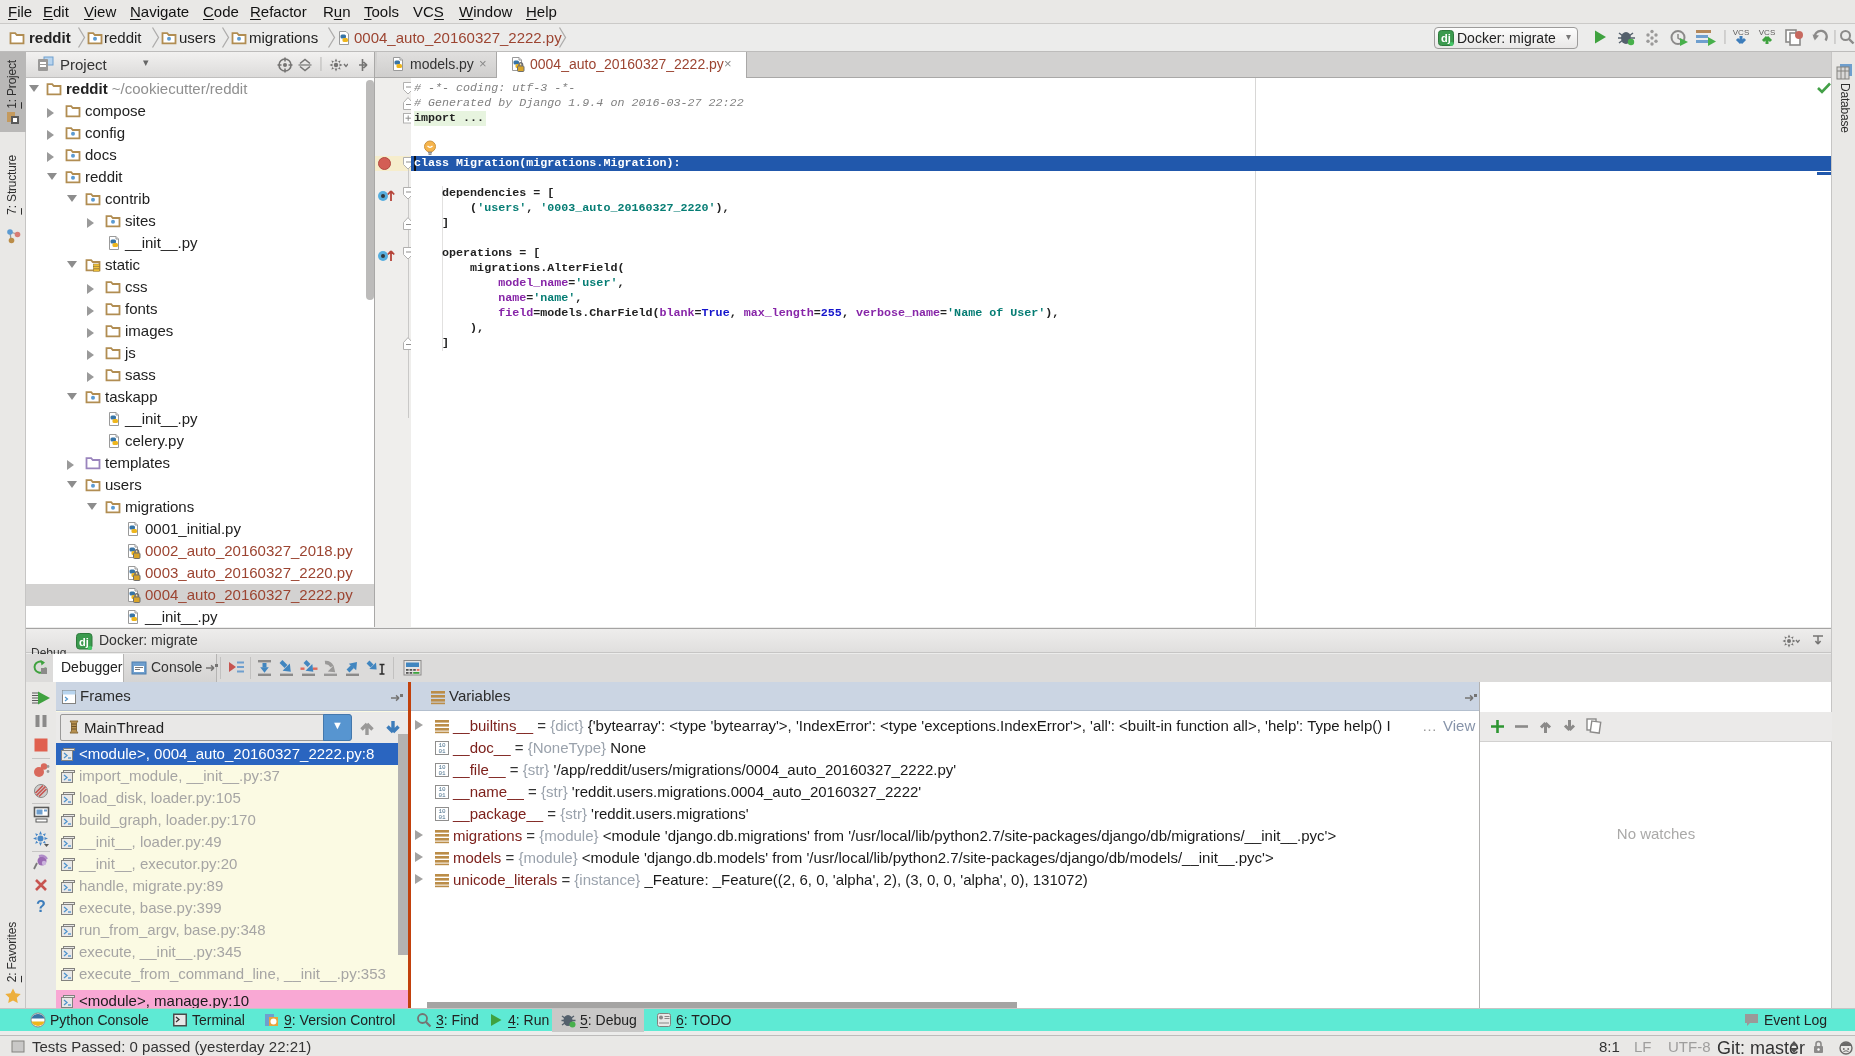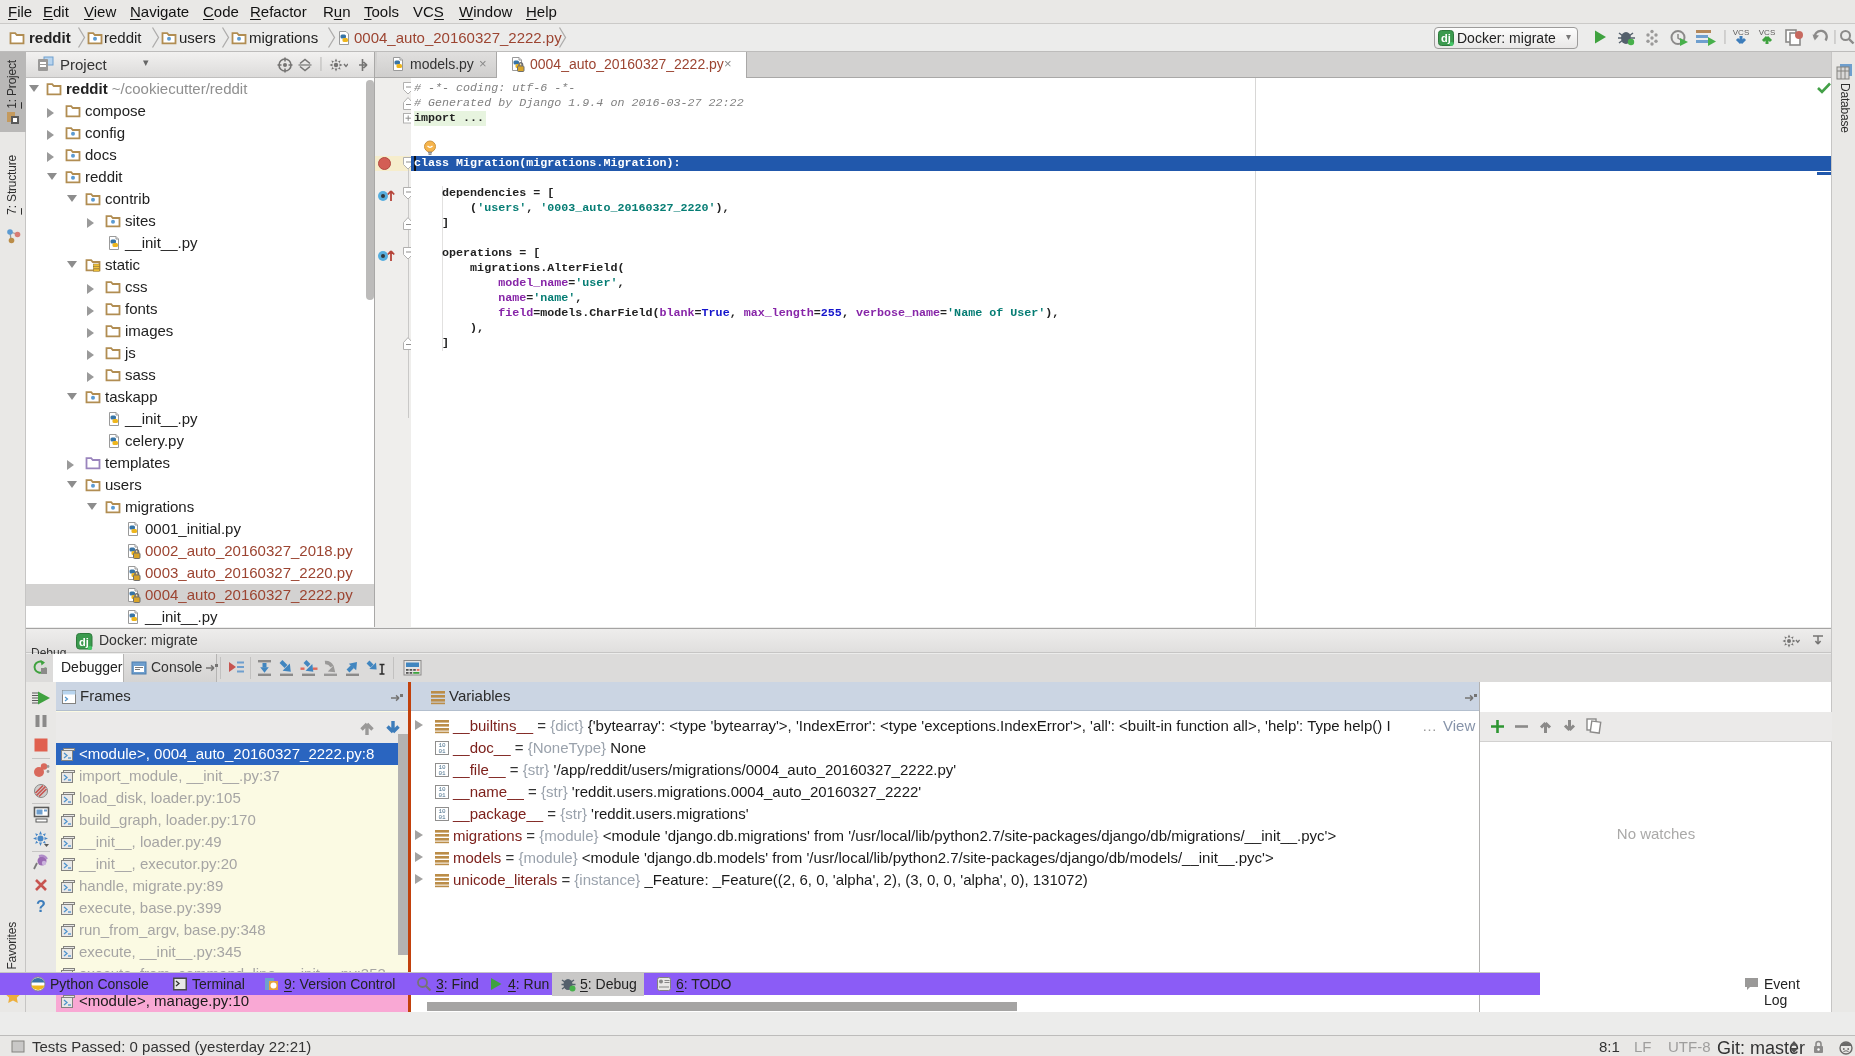--- a/index.html
+++ b/index.html
@@ -50,21 +50,21 @@
 #watches { left:1479px; top:682px; width:352px; height:330px; background:#ffffff; border-left:1px solid #b3b2b1; }
 .phdr { position:absolute; left:0; top:0; right:0; height:29px; background:#cbd5e3; border-bottom:1px solid #b3bfce; font-size:15px; color:#2b2b2b; }
 .vrow { position:absolute; height:22px; white-space:nowrap; font-size:15px; color:#1a1a1a; }
 .gray2 { color:#a6a5a4; }
 .vname { color:#7d211c; }
 .vtype { color:#9aa2ac; }
 .veq { color:#333; }
 .varrow { position:absolute; left:4px; top:5px; width:0; height:0; border-top:5px solid transparent; border-bottom:5px solid transparent; border-left:8px solid #a3a2a1; }
 
 
-#toolrow { left:0; top:972px; width:1540px; height:23px; background:#8b5cf6; border-top:1px solid #c6c5c4; font-size:14px; color:#222; }
+#toolrow { left:0; top:1008px; width:1855px; height:23px; background:#5eead4; border-top:1px solid #c6c5c4; font-size:14px; color:#222; }
 #statusbar { left:0; top:1035px; width:1855px; height:21px; background:#e9e8e6; border-top:1px solid #bdbcbb; font-size:15px; color:#333; }
 .sgray { color:#9f9e9d; }
 </style>
 </head>
 <body>
 <div id="menubar" class="abs">
   <span style="left:8px"><u>F</u>ile</span>
   <span style="left:43px"><u>E</u>dit</span>
   <span style="left:84px"><u>V</u>iew</span>
   <span style="left:130px"><u>N</u>avigate</span>
@@ -532,21 +532,21 @@
   <div class="abs" style="left:844px;top:0;width:1px;height:549px;background:#d8d7d6"></div>
   <div class="abs" style="left:3px;top:33px;width:72px;height:15px;background:#e7f4df"></div>
   <div class="abs" style="left:31px;top:108px;width:1px;height:165px;background:#e2e1e0"></div>
   <div class="abs" style="left:0;top:78px;width:1420px;height:15px;background:#2158ac"></div>
   <div class="abs" style="left:3px;top:78px;width:2px;height:15px;background:#111"></div>
   <svg class="abs" style="left:11px;top:62px" width="16" height="16">
       <circle cx="8" cy="6.5" r="5.5" fill="#f6b44b" stroke="#cc9440"></circle>
       <path d="M5.5 6 q2.5 2.6 5 0" stroke="#fff" stroke-width="1.2" fill="none"></path>
       <path d="M6 12.5 h4 M6.5 14.2 h3" stroke="#8f8e8d" stroke-width="1.5"></path>
     </svg>
-  <div class="cl cmt" style="top:3px"># -*- coding: utf-6 -*-</div>
+  <div class="cl cmt" style="top:3px"># -*- coding: utf-3 -*-</div>
   <div class="cl cmt" style="top:18px"># Generated by Django 1.9.4 on 2016-03-27 22:22</div>
   <div class="cl" style="top:33px"><b>import ...</b></div>
   <div class="cl" style="top:78px;color:#fff"><b>class</b> Migration(migrations.Migration):</div>
   <div class="cl" style="top:108px">    dependencies = [</div>
   <div class="cl" style="top:123px">        (<span class="str">'users'</span>, <span class="str">'0003_auto_20160327_2220'</span>),</div>
   <div class="cl" style="top:138px">    ]</div>
   <div class="cl" style="top:168px">    operations = [</div>
   <div class="cl" style="top:183px">        migrations.AlterField(</div>
   <div class="cl" style="top:198px">            <span class="kwarg">model_name</span>=<span class="str">'user'</span>,</div>
   <div class="cl" style="top:213px">            <span class="kwarg">name</span>=<span class="str">'name'</span>,</div>
@@ -710,20 +710,30 @@
         <rect x="1.5" y="1.5" width="13" height="4" fill="#b8d4ee"></rect>
         <path d="M4 8 l2.5 2 L4 12" stroke="#4f94cd" stroke-width="1.2" fill="none"></path>
       </svg>
       <span class="abs" style="left:24px;top:5px">Frames</span>
       <svg class="abs" style="left:334px;top:10px" width="14" height="12">
         <path d="M1 6 h8 M9 6 l-3 -2.6 M9 6 l-3 2.6" stroke="#757473" stroke-width="1.4" fill="none"></path>
         <rect x="10" y="2" width="3" height="3" fill="#757473"></rect>
       </svg>
     </div>
   <div class="abs" style="left:0;top:30px;width:352px;height:31px;background:#ebeae9"></div>
+  <div class="abs" style="left:4px;top:32px;width:291px;height:27px;background:#e9e8e7;border:1px solid #9a9998;border-radius:2px">
+    <svg class="abs" style="left:5px;top:4px" width="16" height="16">
+        <path d="M4 2 h8 l-1.5 2 v8 l1.5 2 h-8 l1.5 -2 v-8 Z" fill="#b8914f" stroke="#8a6d3a"></path>
+        <path d="M5.5 5 h5 M5.5 7.5 h5 M5.5 10 h5" stroke="#6d5128"></path>
+      </svg>
+    <span class="abs" style="left:23px;top:4px;font-size:15px;color:#222">MainThread</span>
+    <div class="abs" style="left:262px;top:-1px;width:29px;height:27px;background:#5795d0;border:1px solid #4478ac;border-radius:0 3px 3px 0">
+        <span class="abs" style="left:8px;top:4px;color:#fff;font-size:11px">▼</span>
+      </div>
+  </div>
   <svg class="abs" style="left:301px;top:36px" width="20" height="20">
       <path d="M10 17 v-11 M10 6 l-5.5 5.5 M10 6 l5.5 5.5" stroke="#9a9998" stroke-width="3.4" fill="none"></path>
     </svg>
   <svg class="abs" style="left:327px;top:36px" width="20" height="20">
       <path d="M10 3 v11 M10 14 l-5.5 -5.5 M10 14 l5.5 -5.5" stroke="#3d7dbb" stroke-width="3.4" fill="none"></path>
     </svg>
   <div class="vrow" style="left:0;top:61px;width:352px;background:#2a65c0;color:#fff">
       <svg class="abs" style="left:4px;top:3px" width="16" height="16">
         <use href="#frameicon"></use>
       </svg>

